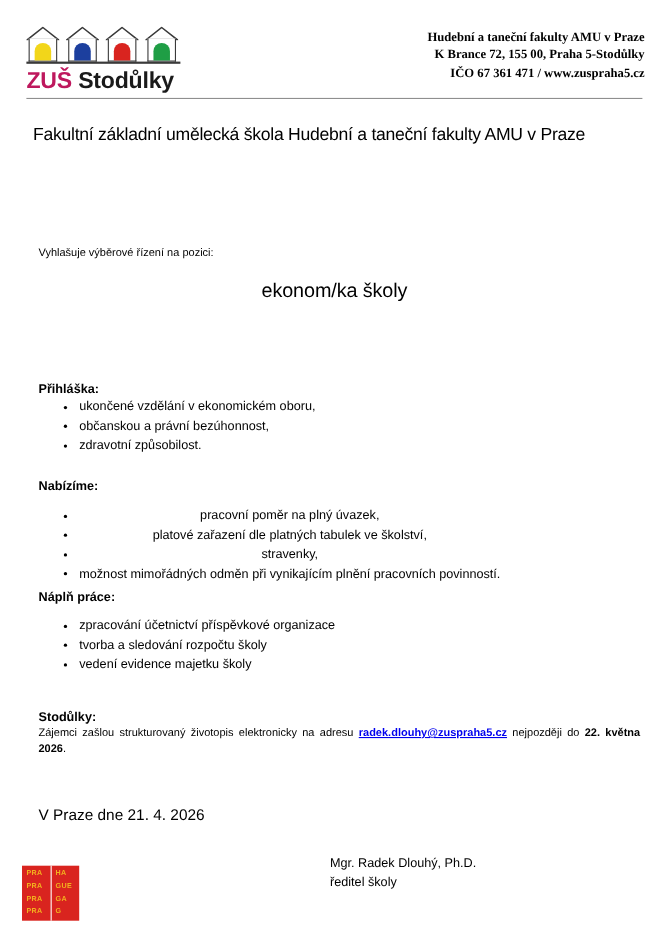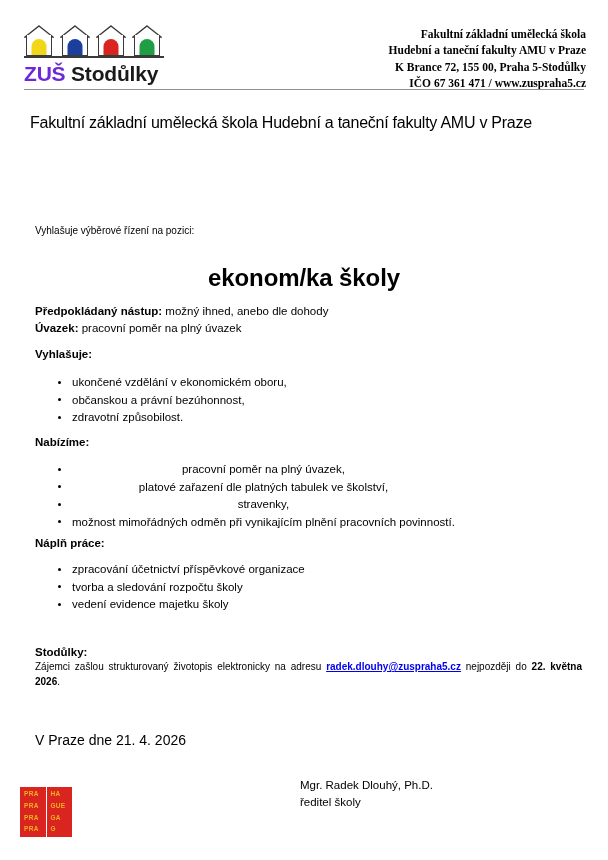--- a/index.html
+++ b/index.html
@@ -92,21 +92,21 @@
     background: #3a3a3a;
   }
   .logo-text {
     margin-top: 3px;
     font-size: 21px;
     font-weight: bold;
     letter-spacing: -0.2px;
     line-height: 1;
     white-space: nowrap;
   }
-  .logo-text .zus { color: #6d28d9; }
+  .logo-text .zus { color: #be185d; }
   .logo-text .stod { color: #1a1a1a; }
 
   .header-address {
     position: absolute;
     right: 22px;
     top: 26px;
     width: 330px;
     text-align: right;
     font-family: "Liberation Serif", serif;
     font-weight: bold;
@@ -141,25 +141,25 @@
   .intro-line {
     position: absolute;
     left: 35px;
     top: 224px;
     font-size: 10px;
     line-height: 1.4;
   }
   .position-title {
     position: absolute;
     left: 30px;
-    top: 264px;
+    top: 254px;
     width: 548px;
     text-align: center;
-    font-size: 24px;
-    font-weight: bold;
+    font-size: 18px;
+    font-weight: normal;
     letter-spacing: -0.1px;
   }
 
   .terms {
     position: absolute;
     left: 35px;
     top: 303px;
     font-size: 11.5px;
     line-height: 1.48;
   }
@@ -191,21 +191,21 @@
   ul.bullets li::before {
     content: "";
     position: absolute;
     left: 4px;
     top: 6.5px;
     width: 3px;
     height: 3px;
     border-radius: 50%;
     background: #000000;
   }
-  ul.requirements-list { left: 54px; top: 374px; }
+  ul.requirements-list { left: 54px; top: 362px; }
   ul.offer-list        { left: 54px; top: 461px; text-align: center; }
   ul.duties-list       { left: 54px; top: 561px; }
 
   .application-body {
     position: absolute;
     left: 35px;
     top: 659px;
     width: 547px;
     font-size: 10px;
     line-height: 1.52;
@@ -316,40 +316,35 @@
             <div class="window"></div>
             <div class="door" style="background:#1f9e45;"></div>
           </div>
         </div>
         <div class="ground"></div>
       </div>
       <div class="logo-text"><span class="zus">ZUŠ</span> <span class="stod">Stodůlky</span></div>
     </div>
 
     <div class="header-address">
-      <div>Fakultní základní umělecká škola</div>
       <div>Hudební a taneční fakulty AMU v Praze</div>
       <div>K Brance 72, 155 00, Praha 5-Stodůlky</div>
       <div>IČO 67 361 471  /  www.zuspraha5.cz</div>
     </div>
 
     <div class="header-rule"></div>
   </div>
 
   <div class="doc-title">Fakultní základní umělecká škola Hudební a taneční fakulty AMU v Praze</div>
 
   <div class="intro-line">Vyhlašuje výběrové řízení na pozici:</div>
   <div class="position-title">ekonom/ka školy</div>
 
-  <div class="terms">
-    <div><b>Předpokládaný nástup:</b><span> možný ihned, anebo dle dohody</span></div>
-    <div><b>Úvazek:</b><span> pracovní poměr na plný úvazek</span></div>
-  </div>
-
-  <div class="sec-head requirements">Vyhlašuje:</div>
+
+  <div class="sec-head requirements">Přihláška:</div>
   <ul class="bullets requirements-list">
     <li>ukončené vzdělání v ekonomickém oboru,</li>
     <li>občanskou a právní bezúhonnost,</li>
     <li>zdravotní způsobilost.</li>
   </ul>
 
   <div class="sec-head offer">Nabízíme:</div>
   <ul class="bullets offer-list">
     <li>pracovní poměr na plný úvazek,</li>
     <li>platové zařazení dle platných tabulek ve školství,</li>

